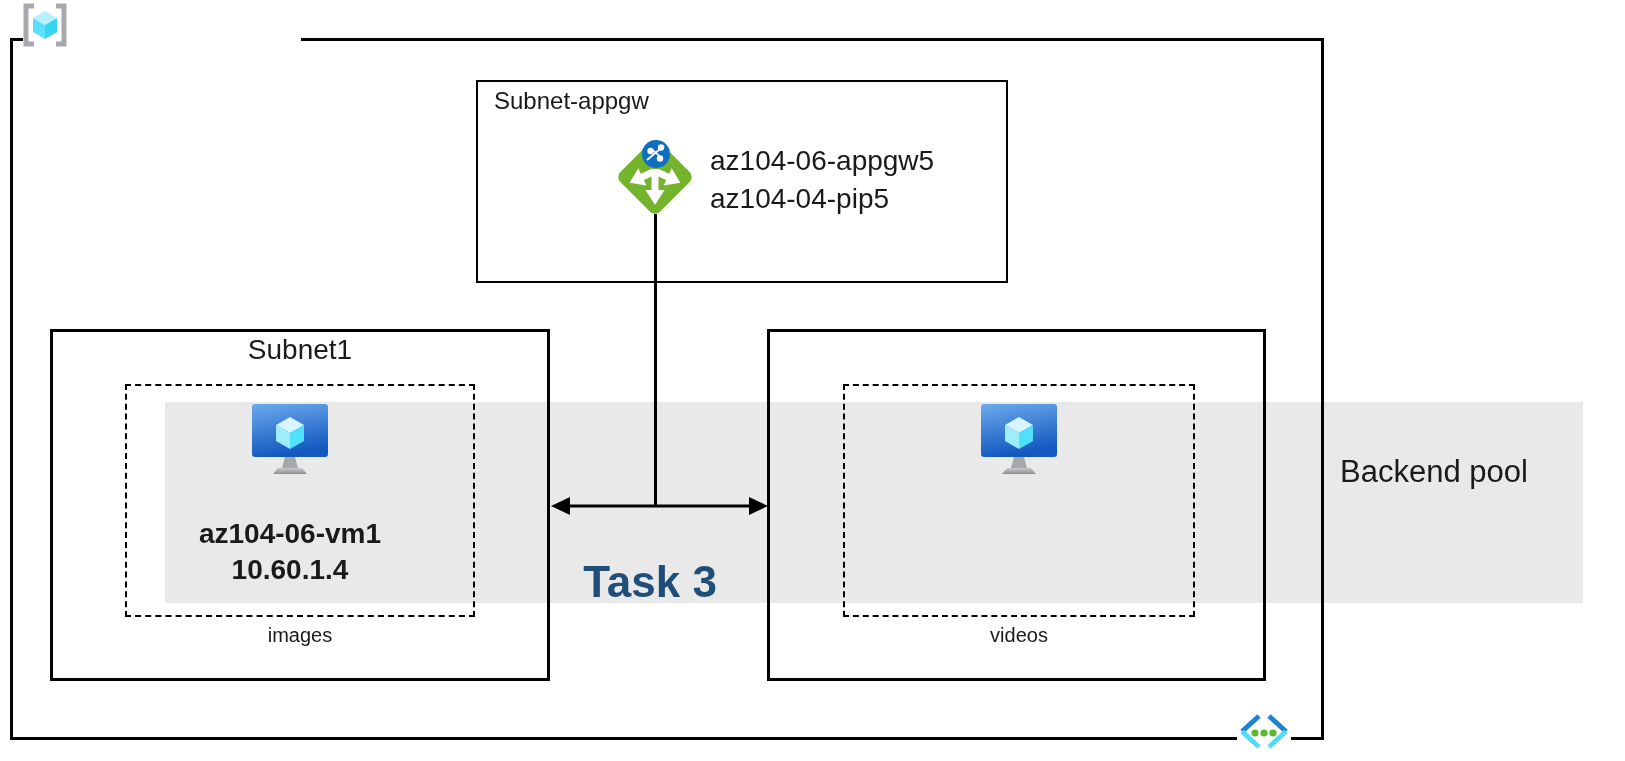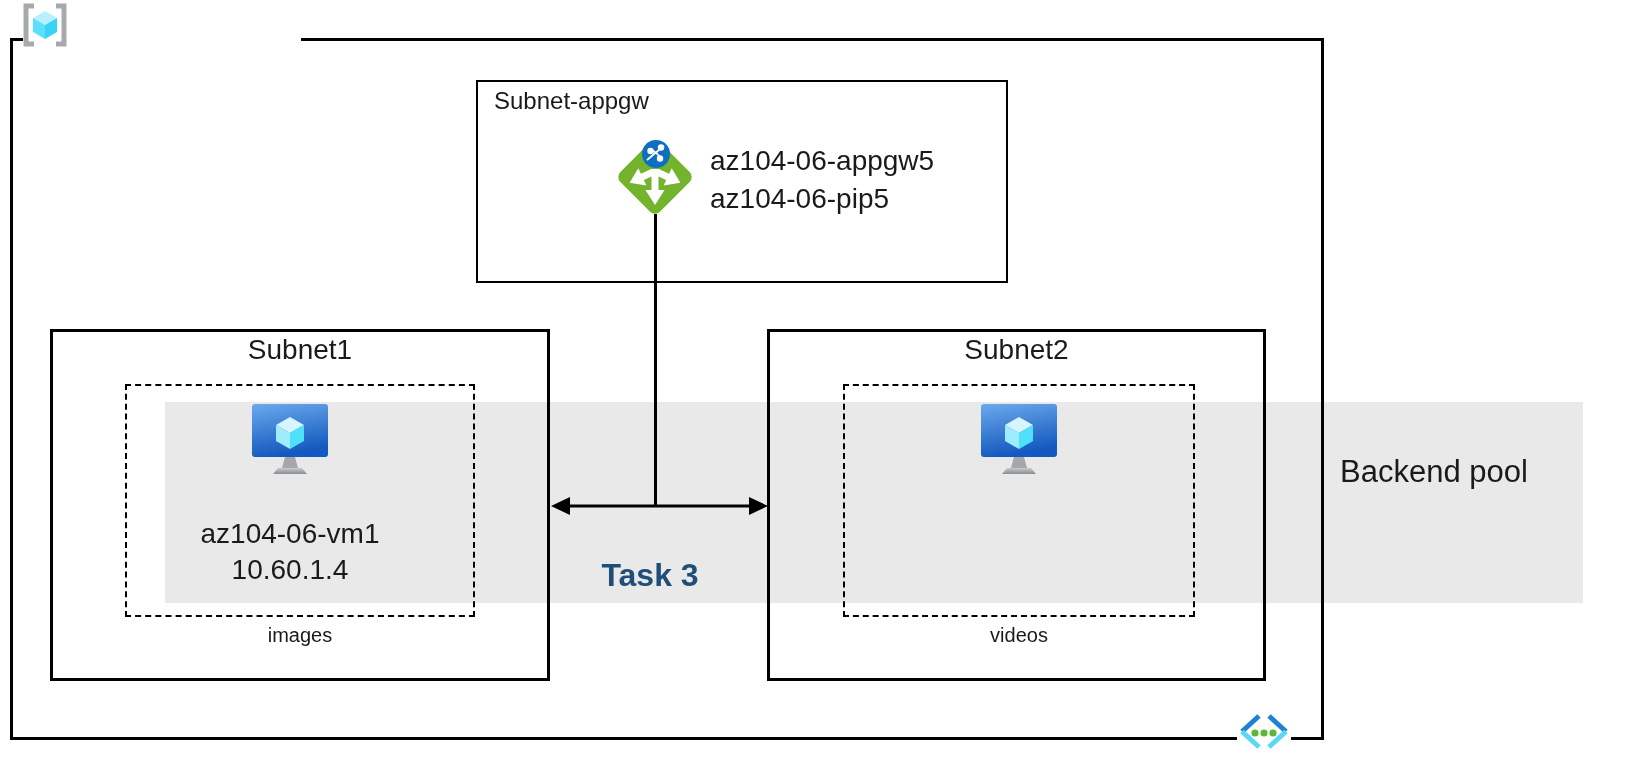--- a/index.html
+++ b/index.html
@@ -27,30 +27,30 @@
   .subnet1-box{left:50px;top:329px;width:500px;height:352px;}
   .subnet2-box{left:767px;top:329px;width:499px;height:352px;}
   .subnet-title{font-size:28px;text-align:center;z-index:3;}
   .subnet1-title{left:50px;top:334px;width:500px;}
   .subnet2-title{left:767px;top:334px;width:499px;}
   .dashed-box{border:2px dashed #000;box-sizing:border-box;z-index:1;background:transparent;}
   .dashed1{left:125px;top:384px;width:350px;height:233px;}
   .dashed2{left:843px;top:384px;width:352px;height:233px;}
   .vm-icon1{left:252px;top:404px;z-index:3;}
   .vm-icon2{left:981px;top:404px;z-index:3;}
-  .vm-text{font-size:28px;text-align:center;z-index:3;white-space:nowrap;}
+  .vm-text{font-size:28px;text-align:center;z-index:3;white-space:nowrap;font-weight:bold;}
   .vm1-name{left:140px;top:518px;width:300px;}
   .vm1-ip{left:140px;top:554px;width:300px;}
   .vm2-name{left:869px;top:518px;width:300px;}
   .vm2-ip{left:869px;top:554px;width:300px;}
   .caption{font-size:20px;text-align:center;z-index:3;}
   .caption1{left:125px;top:624px;width:350px;}
   .caption2{left:843px;top:624px;width:352px;}
   
-  .task-label{left:555px;top:557px;width:190px;text-align:center;font-size:32px;font-weight:bold;color:#1f4e79;z-index:4;}
+  .task-label{left:555px;top:557px;width:190px;text-align:center;font-size:44px;font-weight:bold;color:#1f4e79;z-index:4;}
   
   .connectors{left:0;top:0;width:1625px;height:761px;z-index:2;pointer-events:none;}
   
   .vnet-icon{left:1235px;top:712px;z-index:3;}
 </style>
 </head>
 <body>
 
 <div class="canvas">
 
@@ -87,21 +87,21 @@
       <polygon points="46,70 36.5,56 55.5,56" fill="#fff"></polygon>
     </g>
 
     <circle cx="47" cy="25" r="14" fill="#0E6FC0"></circle>
     <path d="M38 31 Q46 24 55 17 M42 20 Q49 25 53 30" fill="none" stroke="#fff" stroke-width="1.8"></path>
     <circle cx="41.5" cy="22" r="3.2" fill="#fff"></circle>
     <circle cx="52" cy="18.5" r="3.2" fill="#fff"></circle>
     <circle cx="51" cy="29.5" r="3.2" fill="#fff"></circle>
   </svg>
   <div class="abs appgw-name">az104-06-appgw5</div>
-  <div class="abs pip-name">az104-06-pip5</div>
+  <div class="abs pip-name">az104-04-pip5</div>
 
   <div class="abs subnet-box subnet1-box"></div>
   <div class="abs subnet-title subnet1-title">Subnet1</div>
   <div class="abs dashed-box dashed1"></div>
   <svg class="abs vm-icon1" width="76" height="76" viewBox="0 0 76 76">
     <defs>
       <linearGradient id="scr1" x1="0" y1="0" x2="0.25" y2="1">
         <stop offset="0" stop-color="#6CA9EC"></stop>
           <stop offset="1" stop-color="#1359BF"></stop>
       </linearGradient>
@@ -115,21 +115,20 @@
     <polygon points="24,21 38,29 38,45 24,37" fill="#9FECFF"></polygon>
     <polygon points="52,21 38,29 38,45 52,37" fill="#50E1FA"></polygon>
     <polygon points="33,53 43,53 46,64 30,64" fill="#A5A7AA"></polygon>
     <polygon points="26,64 50,64 55,70 21,70" fill="url(#st1)"></polygon>
   </svg>
   <div class="abs vm-text vm1-name">az104-06-vm1</div>
   <div class="abs vm-text vm1-ip">10.60.1.4</div>
   <div class="abs caption caption1">images</div>
 
   <div class="abs subnet-box subnet2-box"></div>
-  <div class="abs subnet-title subnet2-title">Subnet2</div>
   <div class="abs dashed-box dashed2"></div>
   <svg class="abs vm-icon2" width="76" height="76" viewBox="0 0 76 76">
     <rect x="0" y="0" width="76" height="53" rx="3" fill="url(#scr1)"></rect>
     <polygon points="38,13 52,21 38,29 24,21" fill="#D6F5FF"></polygon>
     <polygon points="24,21 38,29 38,45 24,37" fill="#9FECFF"></polygon>
     <polygon points="52,21 38,29 38,45 52,37" fill="#50E1FA"></polygon>
     <polygon points="33,53 43,53 46,64 30,64" fill="#A5A7AA"></polygon>
     <polygon points="26,64 50,64 55,70 21,70" fill="url(#st1)"></polygon>
   </svg>
   <div class="abs caption caption2">videos</div>

